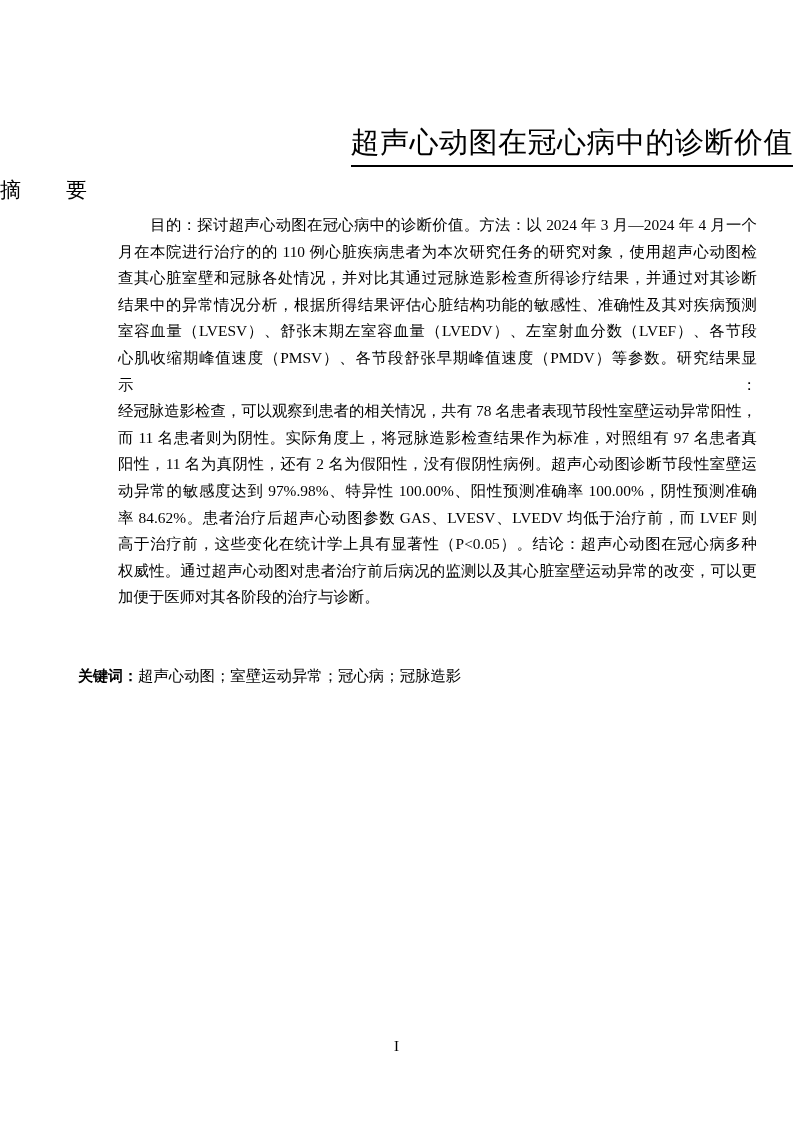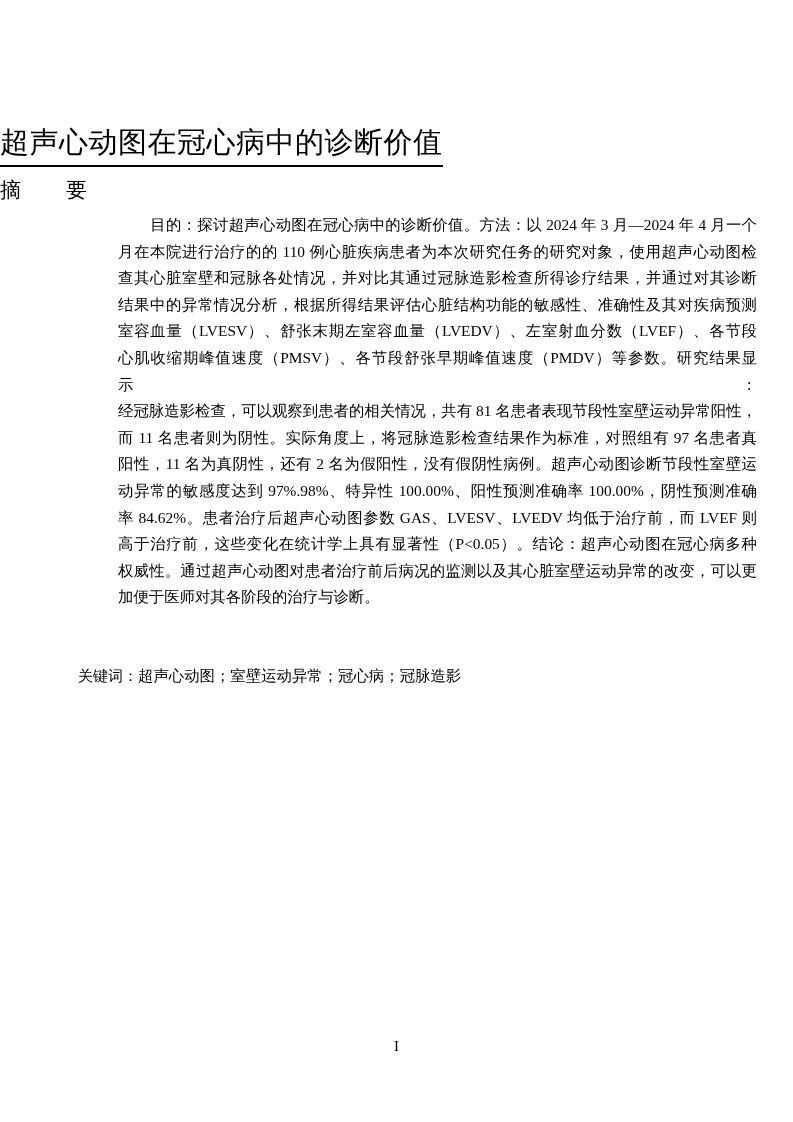--- a/index.html
+++ b/index.html
@@ -18,21 +18,21 @@
     color: #000000;
     -webkit-font-smoothing: antialiased;
   }
 
   
   .doc-title {
     position: absolute;
     left: 0;
     right: 0;
     top: 103px;
-    text-align: left;
+    text-align: right;
     font-family: "DejaVu Sans", "Liberation Sans", sans-serif;
     font-size: 29px;
     line-height: 40px;
     letter-spacing: 0.5px;
     font-weight: 400;
     white-space: nowrap;
   }
   .doc-title .title-inner {
     display: inline-block;
     border-bottom: 2px solid #000000;
@@ -90,21 +90,21 @@
     position: absolute;
     left: 78px;
     top: 663px;
     width: 639px;
     font-size: 15.4px;
     line-height: 26px;
     white-space: nowrap;
   }
   .keywords .kw-label {
     font-family: "DejaVu Sans", "Liberation Sans", sans-serif;
-    font-weight: 400;
+    font-weight: 700;
     font-size: 15px;
   }
   .keywords .kw-value {
     font-family: "Liberation Serif", "DejaVu Serif", serif;
   }
 
   
   .page-number {
     position: absolute;
     left: 0;
@@ -128,21 +128,21 @@
   <div class="abstract-heading">摘　　要</div>
 
   <div class="abstract-body">
     <p>
       <span class="line stretch"><span class="indent"></span><span>目的：探讨超声心动图在冠心病中的诊断价值。方法：以 2024 年 3 月—2024 年 4 月一个</span></span>
       <span class="line stretch"><span>月在本院进行治疗的的 110 例心脏疾病患者为本次研究任务的研究对象，使用超声心动图检</span></span>
       <span class="line stretch"><span>查其心脏室壁和冠脉各处情况，并对比其通过冠脉造影检查所得诊疗结果，并通过对其诊断</span></span>
       <span class="line stretch"><span>结果中的异常情况分析，根据所得结果评估心脏结构功能的敏感性、准确性及其对疾病预测</span></span>
       <span class="line stretch"><span>室容血量（LVESV）、舒张末期左室容血量（LVEDV）、左室射血分数（LVEF）、各节段</span></span>
       <span class="line stretch"><span>心肌收缩期峰值速度（PMSV）、各节段舒张早期峰值速度（PMDV）等参数。研究结果显示：</span></span>
-      <span class="line stretch"><span>经冠脉造影检查，可以观察到患者的相关情况，共有 81 名患者表现节段性室壁运动异常阳性，</span></span>
+      <span class="line stretch"><span>经冠脉造影检查，可以观察到患者的相关情况，共有 78 名患者表现节段性室壁运动异常阳性，</span></span>
       <span class="line stretch"><span>而 11 名患者则为阴性。实际角度上，将冠脉造影检查结果作为标准，对照组有 97 名患者真</span></span>
       <span class="line stretch"><span>阳性，11 名为真阴性，还有 2 名为假阳性，没有假阴性病例。超声心动图诊断节段性室壁运</span></span>
       <span class="line stretch"><span>动异常的敏感度达到 97%.98%、特异性 100.00%、阳性预测准确率 100.00%，阴性预测准确</span></span>
       <span class="line stretch"><span>率 84.62%。患者治疗后超声心动图参数 GAS、LVESV、LVEDV 均低于治疗前，而 LVEF 则</span></span>
       <span class="line stretch"><span>高于治疗前，这些变化在统计学上具有显著性（P&lt;0.05）。结论：超声心动图在冠心病多种</span></span>
       <span class="line stretch"><span>权威性。通过超声心动图对患者治疗前后病况的监测以及其心脏室壁运动异常的改变，可以更</span></span>
       <span class="line"><span>加便于医师对其各阶段的治疗与诊断。</span></span>
     </p>
   </div>
 

